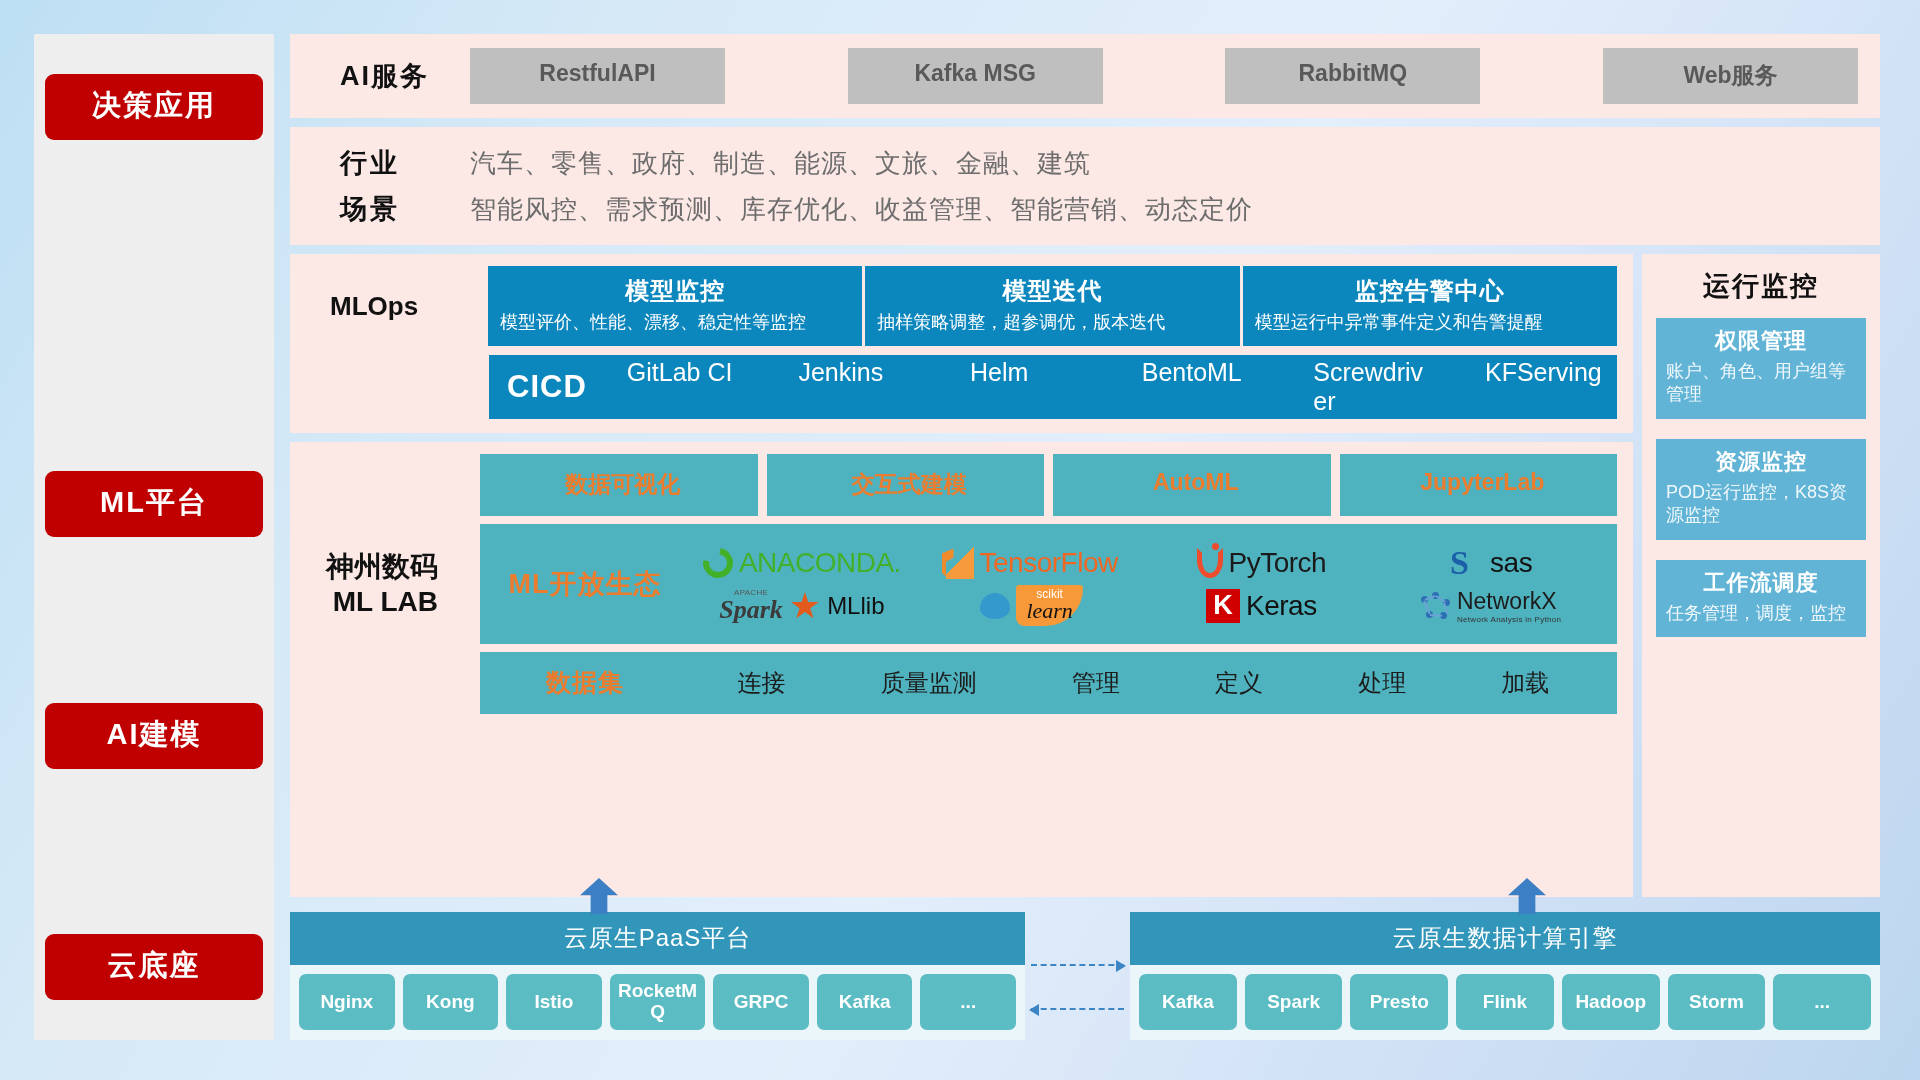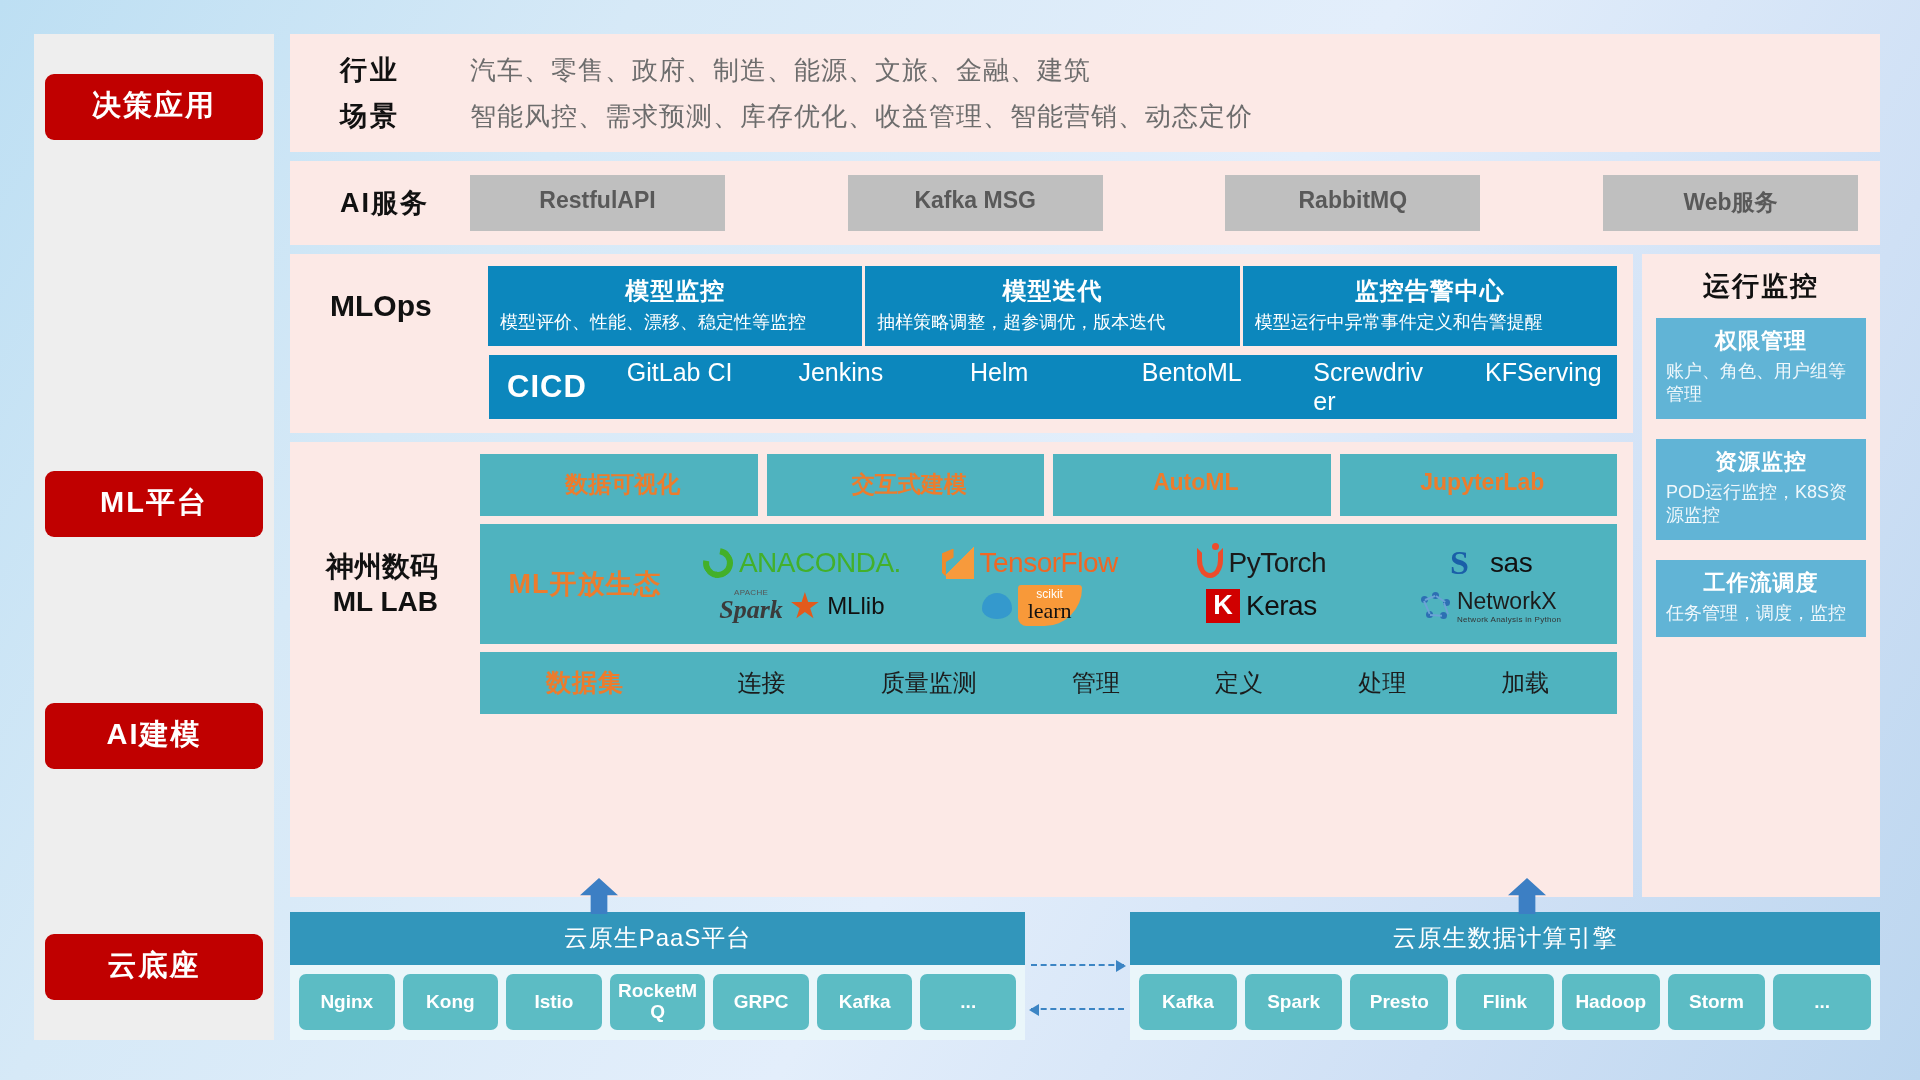--- a/index.html
+++ b/index.html
@@ -142,21 +142,21 @@
     align-items: stretch;
     gap: 9px;
     flex: 0 0 auto;
   }
   .mlops-top { display: flex; align-items: stretch; }
   .mlops-key {
     width: 160px;
     flex: 0 0 160px;
     display: flex;
     align-items: center;
-    font-size: 30px;
+    font-size: 26px;
     font-weight: bold;
     color: #111;
     padding-left: 10px;
     box-sizing: border-box;
   }
   .mlops-cards { display: flex; flex: 1 1 auto; gap: 3px; min-width: 0; padding-left: 8px; }
   .mlops-card {
     flex: 1 1 0;
     background: #0c87bd;
     color: #ffffff;
@@ -329,21 +329,21 @@
     border-radius: 50% 50% 50% 50% / 60% 60% 40% 40%;
   }
   .sk-box {
     background: #f89939;
     border-radius: 4px 4px 44px 10px;
     padding: 3px 10px 4px 10px;
     text-align: center;
     line-height: 1;
   }
   .sk-small { font-size: 12px; color: #fff; display: block; }
-  .sk-learn { font-size: 22px; font-family: "Liberation Serif", serif; color: #111; }
+  .sk-learn { font-size: 22px; font-style: italic; font-family: "Liberation Serif", serif; color: #111; }
   .keras-k {
     background: #d00000; color: #fff;
     font-size: 27px; font-weight: bold;
     width: 34px; height: 34px;
     display: flex; align-items: center; justify-content: center;
   }
   .nx-mark {
     width: 30px; height: 28px;
     position: relative;
   }
@@ -506,38 +506,38 @@
     <div class="rail-spacer"></div>
     <div class="rail-chip">ML平台</div>
     <div class="rail-spacer"></div>
     <div class="rail-chip">AI建模</div>
     <div class="rail-spacer"></div>
     <div class="rail-chip">云底座</div>
   </div>
 
   <div class="stack">
 
+    <div class="band band-svc">
+      <div class="svc-key">AI服务</div>
+      <div class="svc-row">
+        <div class="svc-chip">RestfulAPI</div>
+        <div class="svc-chip">Kafka MSG</div>
+        <div class="svc-chip">RabbitMQ</div>
+        <div class="svc-chip">Web服务</div>
+      </div>
+    </div>
+
     <div class="band band-app">
       <div class="kv-row">
         <div class="kv-key">行业</div>
         <div class="kv-val">汽车、零售、政府、制造、能源、文旅、金融、建筑</div>
       </div>
       <div class="kv-row">
         <div class="kv-key">场景</div>
         <div class="kv-val">智能风控、需求预测、库存优化、收益管理、智能营销、动态定价</div>
-      </div>
-    </div>
-
-    <div class="band band-svc">
-      <div class="svc-key">AI服务</div>
-      <div class="svc-row">
-        <div class="svc-chip">RestfulAPI</div>
-        <div class="svc-chip">Kafka MSG</div>
-        <div class="svc-chip">RabbitMQ</div>
-        <div class="svc-chip">Web服务</div>
       </div>
     </div>
 
     <div class="mid">
 
       <div class="mid-left">
 
         <div class="band band-mlops">
           <div class="mlops-top">
             <div class="mlops-key">MLOps</div>

